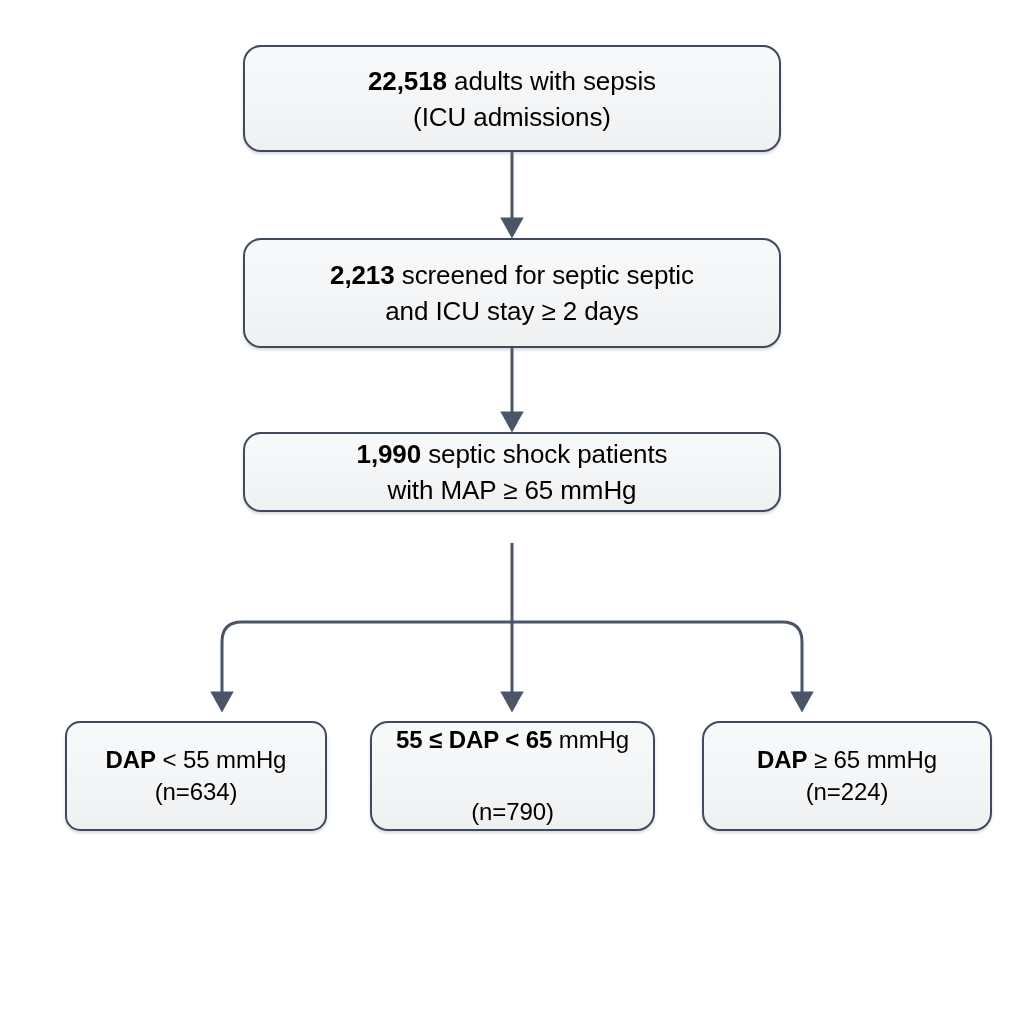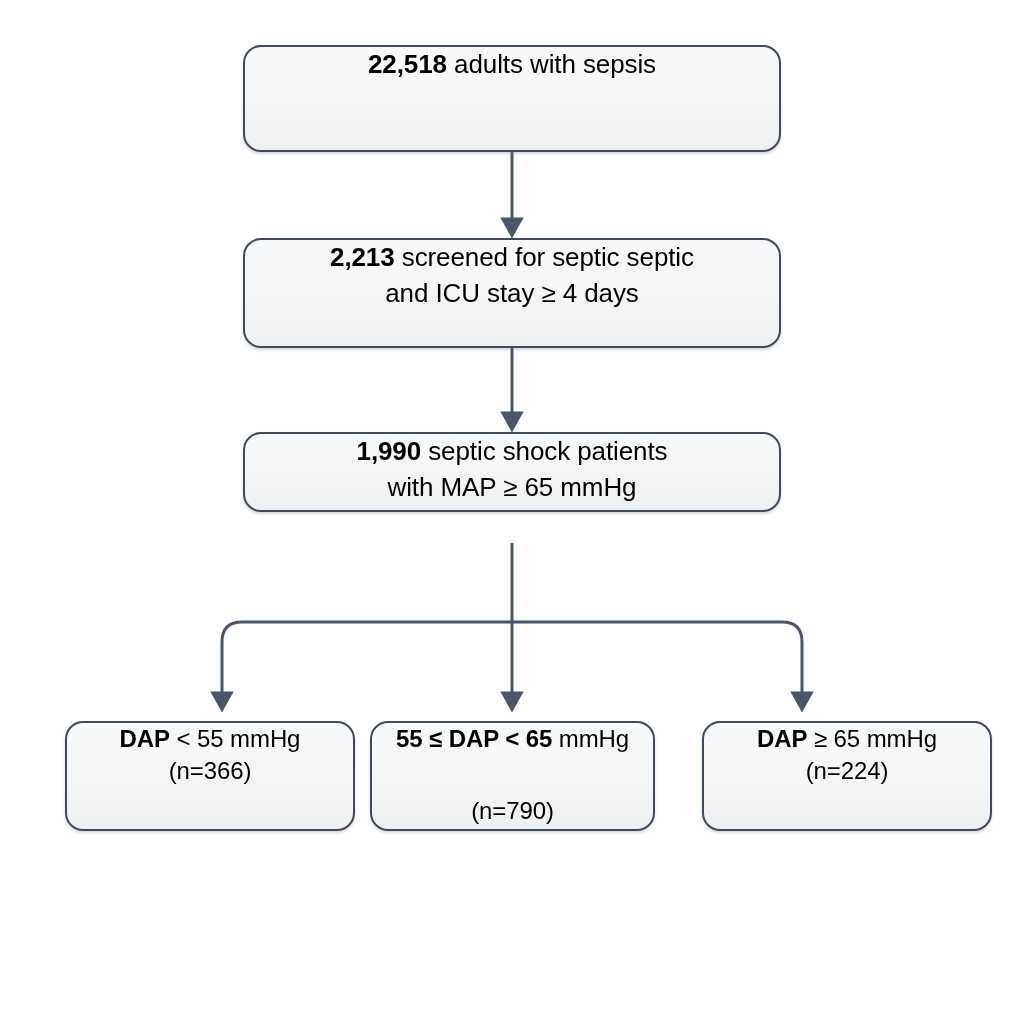--- a/index.html
+++ b/index.html
@@ -32,21 +32,21 @@
   .flow-box {
     position: absolute;
     box-sizing: border-box;
     border: 2.4px solid #3f4a5a;
     border-radius: 18px;
     background: linear-gradient(180deg, #f8f9fa 0%, #f4f5f7 55%, #eef0f2 100%);
     box-shadow: 0 2px 3px rgba(120,130,145,0.30);
     display: flex;
     flex-direction: column;
     align-items: center;
-    justify-content: flex-start;
+    justify-content: center;
     text-align: center;
     color: #000000;
     letter-spacing: -0.1px;
   }
 
   .flow-box.main {
     left: 243px;
     width: 538px;
     font-size: 26px;
     line-height: 34px;
@@ -57,21 +57,21 @@
     top: 721px;
     height: 110px;
     font-size: 24px;
     line-height: 32px;
   }
 
   #box-screened-cohort  { top: 45px;  height: 107px; }
   #box-shock-screening  { top: 238px; height: 110px; }
   #box-map-cohort       { top: 432px; height: 80px; }
 
-  #box-dap-low  { left: 65px;  width: 290px; }
+  #box-dap-low  { left: 65px;  width: 262px; border-radius: 15px; }
   #box-dap-mid  { left: 370px; width: 285px; gap: 40px; }
   #box-dap-high { left: 670px; width: 290px; margin-left: 32px; }
 
   .strong { font-weight: bold; }
   .reg    { font-weight: normal; }
   .nowrap { white-space: nowrap; }
 </style>
 </head>
 <body>
 
@@ -93,41 +93,42 @@
     <path d="M512,622 L242,622 Q222,622 222,642 L222,700" fill="none" stroke="#4a5568" stroke-width="3" marker-end="url(#arrowhead)"></path>
     <path d="M512,622 L782,622 Q802,622 802,642 L802,700" fill="none" stroke="#4a5568" stroke-width="3" marker-end="url(#arrowhead)"></path>
 
     <line x1="512" y1="622" x2="512" y2="700" stroke="#4a5568" stroke-width="3" marker-end="url(#arrowhead)"></line>
   </svg>
 
   <div class="flow-box main" id="box-screened-cohort">
     <div class="line1 nowrap">
       <span class="strong">22,518</span><span class="reg"> adults with sepsis</span>
     </div>
+    <div class="line2 nowrap">(ICU admissions)</div>
   </div>
 
   <div class="flow-box main" id="box-shock-screening">
     <div class="line1 nowrap">
       <span class="strong">2,213</span><span class="reg"> screened for septic septic</span>
     </div>
-    <div class="line2 nowrap">and ICU stay ≥ 4 days</div>
+    <div class="line2 nowrap">and ICU stay ≥ 2 days</div>
   </div>
 
   <div class="flow-box main" id="box-map-cohort">
     <div class="line1 nowrap">
       <span class="strong">1,990</span><span class="reg"> septic shock patients</span>
     </div>
     <div class="line2 nowrap">with MAP ≥ 65 mmHg</div>
   </div>
 
   <div class="flow-box leaf" id="box-dap-low">
     <div class="line1 nowrap">
       <span class="strong">DAP</span><span class="reg"> &lt; 55 mmHg</span>
     </div>
-    <div class="line2 nowrap">(n=366)</div>
+    <div class="line2 nowrap">(n=634)</div>
   </div>
 
   <div class="flow-box leaf" id="box-dap-mid">
     <div class="line1 nowrap">
       <span class="strong">55 ≤ DAP &lt; 65</span><span class="reg"> mmHg</span>
     </div>
     <div class="line2 nowrap">(n=790)</div>
   </div>
 
   <div class="flow-box leaf" id="box-dap-high">

